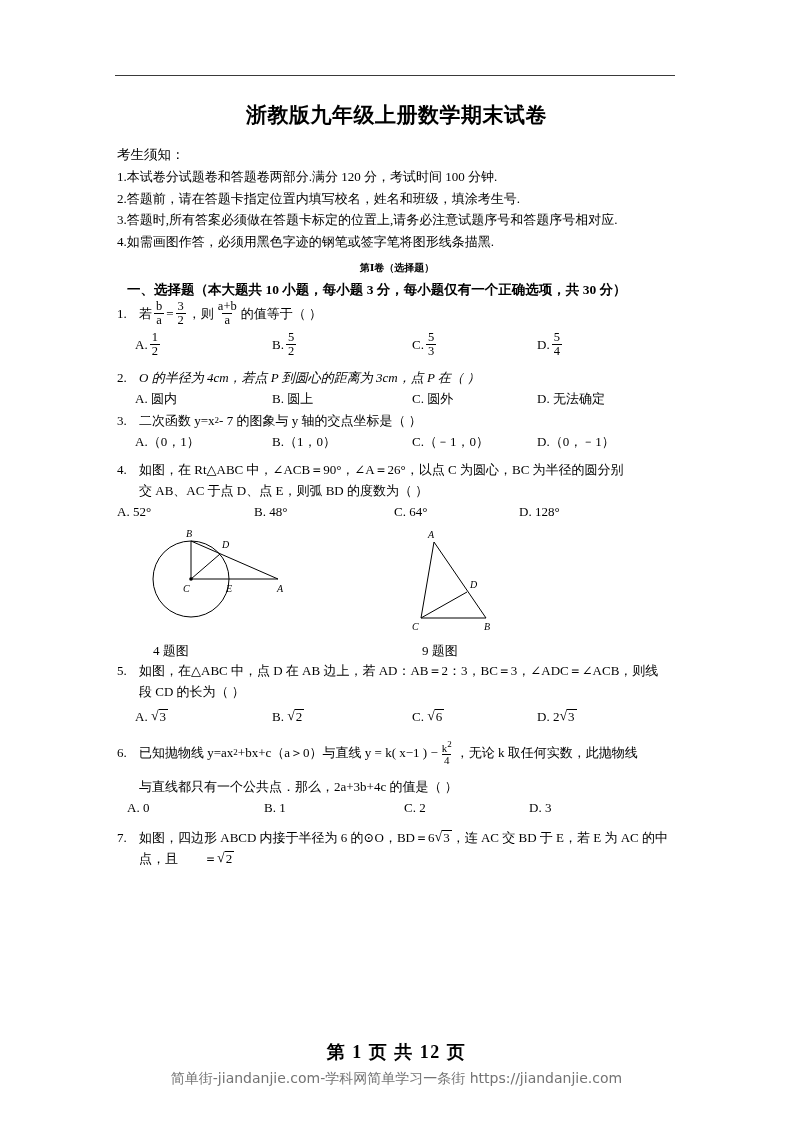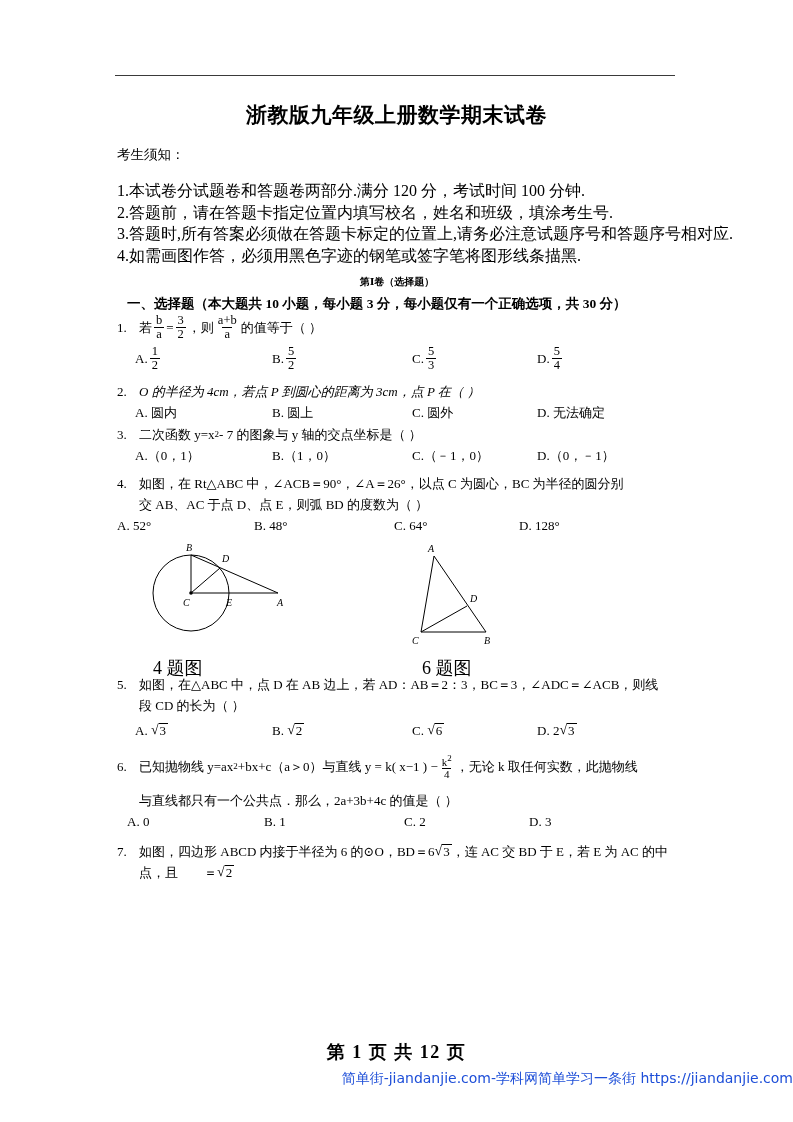--- a/index.html
+++ b/index.html
@@ -41,24 +41,24 @@
   }
   .body-area {
     position: absolute;
     left: 117px;
     top: 144px;
     width: 560px;
   }
   .notice-head {
     font-size: 13.5px;
     line-height: 21px;
-    margin-bottom: 15px;
+    margin-bottom: 1px;
   }
   .notice-line {
-    font-size: 16px;
+    font-size: 13px;
     line-height: 21.5px;
     white-space: nowrap;
     font-family: Liberation Serif, serif;
   }
   .section-center {
     text-align: center;
     font-size: 10px;
     font-weight: bold;
     margin-top: 6px;
     line-height: 20px;
@@ -132,42 +132,42 @@
     font-size: 13px;
   }
   sup { font-size: 9px; vertical-align: super; }
 
   .figs {
     position: relative;
     height: 112px;
     margin-top: 3px;
   }
   .fig-caption {
-    font-size: 18px;
+    font-size: 13px;
     position: absolute;
   }
   .cap4 { left: 36px; top: 116px; }
   .cap5 { left: 305px; top: 116px; }
 
   .footer-page {
     position: absolute;
     left: 0; top: 1040px;
     width: 793px;
     text-align: center;
     font-size: 18px;
     letter-spacing: 1.5px;
     font-weight: bold;
   }
   .watermark {
     position: absolute;
     left: 0; top: 1070px;
     width: 793px;
-    text-align: right;
+    text-align: center;
     font-size: 14px;
-    color: #1d4ed8;
+    color: #737373;
     font-family: "DejaVu Sans", "Liberation Sans", sans-serif;
   }
   .blank-gap { display: inline-block; width: 26px; }
 </style>
 </head>
 <body>
 
 <div class="page">
 
   <div class="rule"></div>
@@ -332,21 +332,21 @@
           <line x1="317" y1="16" x2="369" y2="92" stroke="#000" stroke-width="1"></line>
           <line x1="304" y1="92" x2="369" y2="92" stroke="#000" stroke-width="1"></line>
           <line x1="304" y1="92" x2="350" y2="66" stroke="#000" stroke-width="1"></line>
           <text x="311" y="12" font-family="Liberation Serif, serif" font-size="10" font-style="italic">A</text>
           <text x="353" y="62" font-family="Liberation Serif, serif" font-size="10" font-style="italic">D</text>
           <text x="295" y="104" font-family="Liberation Serif, serif" font-size="10" font-style="italic">C</text>
           <text x="367" y="104" font-family="Liberation Serif, serif" font-size="10" font-style="italic">B</text>
         </g>
       </svg>
       <div class="fig-caption cap4">4 题图</div>
-      <div class="fig-caption cap5">6 题图</div>
+      <div class="fig-caption cap5">9 题图</div>
     </div>
 
     <div class="q" style="margin-top:22px">
       <div class="q-line">
         <span class="q-num">5.</span>
         <span>如图，在△ABC 中，点 D 在 AB 边上，若 AD：AB＝2：3，BC＝3，∠ADC＝∠ACB，则线</span>
       </div>
       <div class="q-line">
         <span class="q-indent"></span>
         <span>段 CD 的长为（        ）</span>

